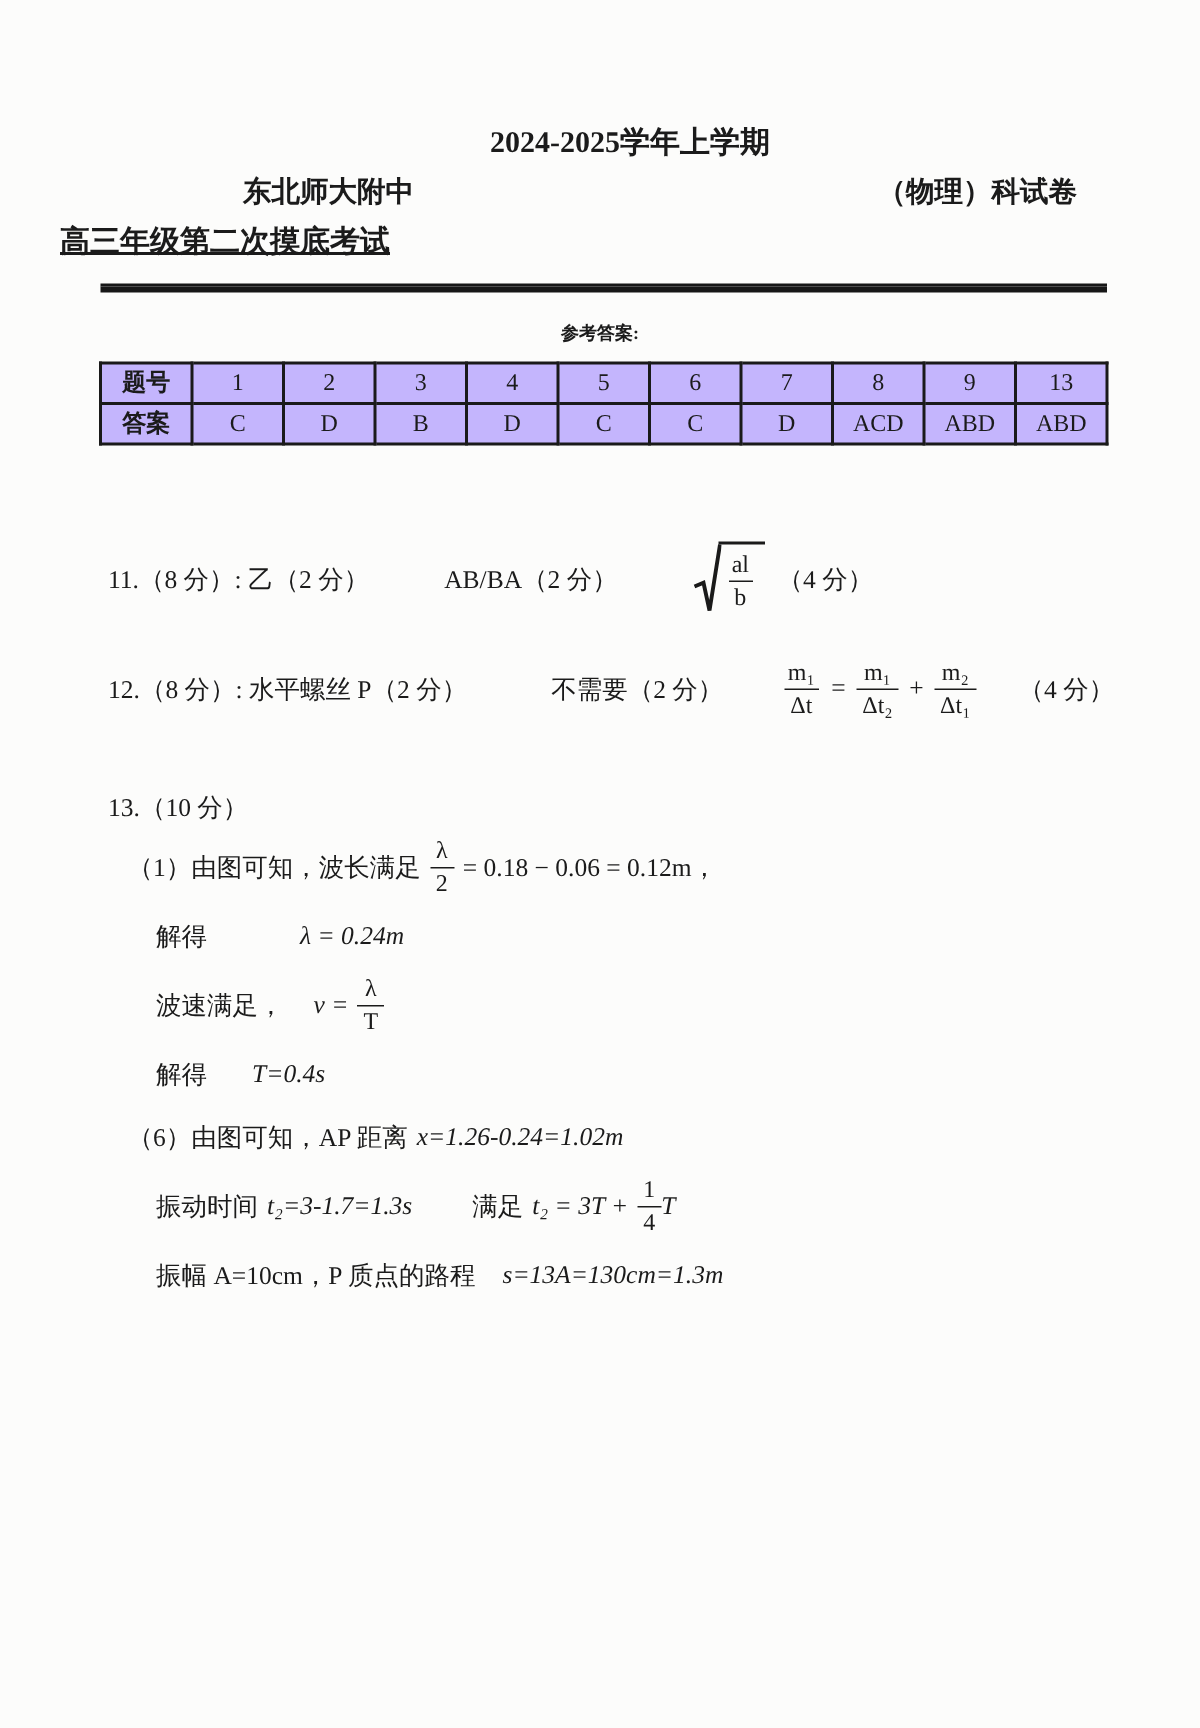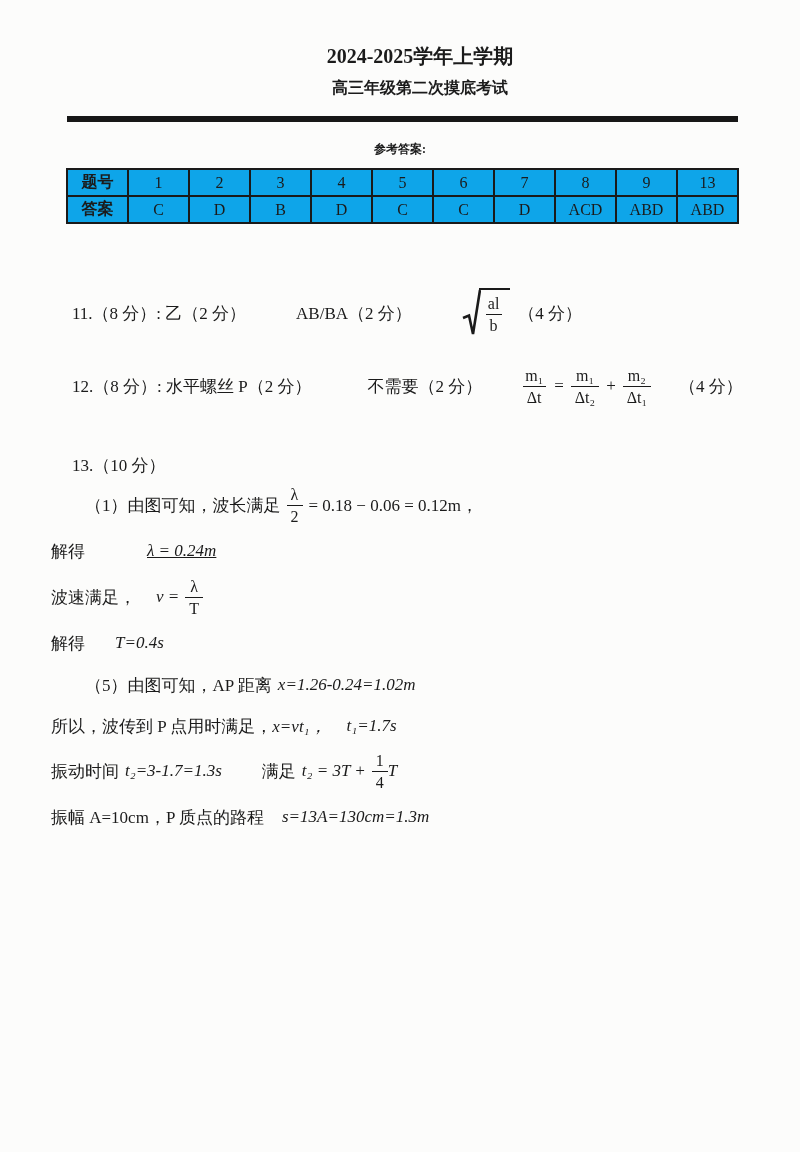--- a/index.html
+++ b/index.html
@@ -9,89 +9,93 @@
     width:800px; height:1152px;
     background:#fcfcfb;
     color:#1b1b1b;
     font-family:"Liberation Serif","DejaVu Serif",serif;
     font-size:17px;
     overflow:hidden;
     margin:0 auto;
   }
 
   
-  .header { padding-top:42px; margin-left:40px; margin-right:0; }
+  .header { padding-top:42px; margin-left:40px; margin-right:0;margin-top:39px; }
   .t1 { text-align:center; font-size:20px; font-weight:bold; line-height:28px; }
   .t2 { display:flex; justify-content:space-between; padding:6px 82px 0 122px;
         font-size:19px; font-weight:bold; line-height:28px; }
-  .t3 { text-align:center; font-size:16px; font-weight:bold; line-height:28px; margin-top:4px; }
+  .t3 { font-size:20px; font-weight:bold; line-height:28px; margin-top:4px;text-decoration:underline; }
 
   
   .rule {
     margin:14px 62px 0 67px;
     height:5px;
     border-top:2.5px solid #171717;
     border-bottom:4px solid #171717;
   }
 
   
   .refhead { text-align:center; font-size:12px; font-weight:bold; margin-top:15px; line-height:24px; }
   table.anstable { border-collapse:collapse; margin:7px 0 0 66px; table-layout:fixed; }
   .anstable th, .anstable td {
     border:2px solid #1a1a1a; text-align:center; vertical-align:middle;
-    height:27px; font-size:16px; background:#0ea5e9;
+    height:27px; font-size:16px; background:#c4b5fd;
   }
   .anstable th { width:61px; font-weight:bold; }
   .anstable td { width:61px; font-weight:normal; }
 
   
   .qrow { display:flex; align-items:center; margin-left:72px; }
   .q11 { margin-top:62px; min-height:54px; }
   .q12 { margin-top:16px; min-height:60px;gap:20px; }
 
   .ml8  { margin-left:8px; }
   .ml18 { margin-left:18px; }
   .ml20 { margin-left:20px; }
   .ml30 { margin-left:30px; }
   .ml40 { margin-left:40px; }
   .ml48 { margin-left:36px;text-align:center; }
   .ml50 { margin-left:50px; }
-  .ml62 { margin-left:62px;text-decoration:underline; }
+  .ml62 { margin-left:62px; }
   .ml6  { margin-left:6px; }
 
   
   .math { font-family:"Liberation Serif","DejaVu Serif",serif; font-style:italic; }
   .frac { display:inline-flex; flex-direction:column; align-items:center;
           font-size:16px; line-height:21px; }
   .frac .fn { padding:0 4px; }
   .frac .fd { border-top:1.6px solid #1a1a1a; padding:0 4px; }
   .formula { display:inline-flex; align-items:center;margin-left:19px; }
   .op { margin:0 7px; font-style:normal; }
 
   .sqrt { display:inline-flex; align-items:flex-start; }
   .sqrt svg { display:block; }
   .sqrt-body { border-top:2.5px solid #1a1a1a; padding:3px 7px 0 5px; margin-left:-2px; }
 
   
   .q13 { margin-top:34px; }
   .l { display:flex; align-items:center; font-size:17px; }
   .lh  { margin-left:72px; min-height:30px; font-size:17px; }
   .ls1 { margin-left:85px; }
-  .ls2 { margin-left:51px; }
+  .ls2 { margin-left:104px; }
   .h50 { min-height:50px; }
   .h42 { min-height:42px; }
   .h40 { min-height:40px; }
 </style>
 </head>
 <body>
 
 <div class="page">
 
   <div class="header">
     <div class="t1">2024-2025学年上学期</div>
+    <div class="t2">
+      <span>东北师大附中</span>
+      <span>（物理）科试卷</span>
+    </div>
     <div class="t3">高三年级第二次摸底考试</div>
   </div>
 
   <div class="rule"></div>
 
   <div class="refhead">参考答案:</div>
 
   <table class="anstable">
     <tbody>
         <tr>
@@ -187,29 +191,24 @@
         <span class="fd">T</span>
       </span>
     </div>
 
     <div class="l ls2 h42">
       <span>解得</span>
       <span class="math ml30">T=0.4s</span>
     </div>
 
     <div class="l ls1 h42">
-      <span>（5）由图可知，AP 距离</span>
+      <span>（6）由图可知，AP 距离</span>
       <span class="math ml6">x=1.26-0.24=1.02m</span>
     </div>
 
-    <div class="l ls2 h40">
-      <span>所以，波传到 P 点用时满足，</span>
-      <span class="math">x=vt₁，</span>
-      <span class="math ml20">t₁=1.7s</span>
-    </div>
 
 
     <div class="l ls2 h50">
       <span>振动时间</span>
       <span class="math ml6">t₂=3-1.7=1.3s</span>
       <span class="ml40">满足</span>
       <span class="math ml6">t₂ = 3T +</span>
       <span class="frac ml6">
         <span class="fn">1</span>
         <span class="fd">4</span>

